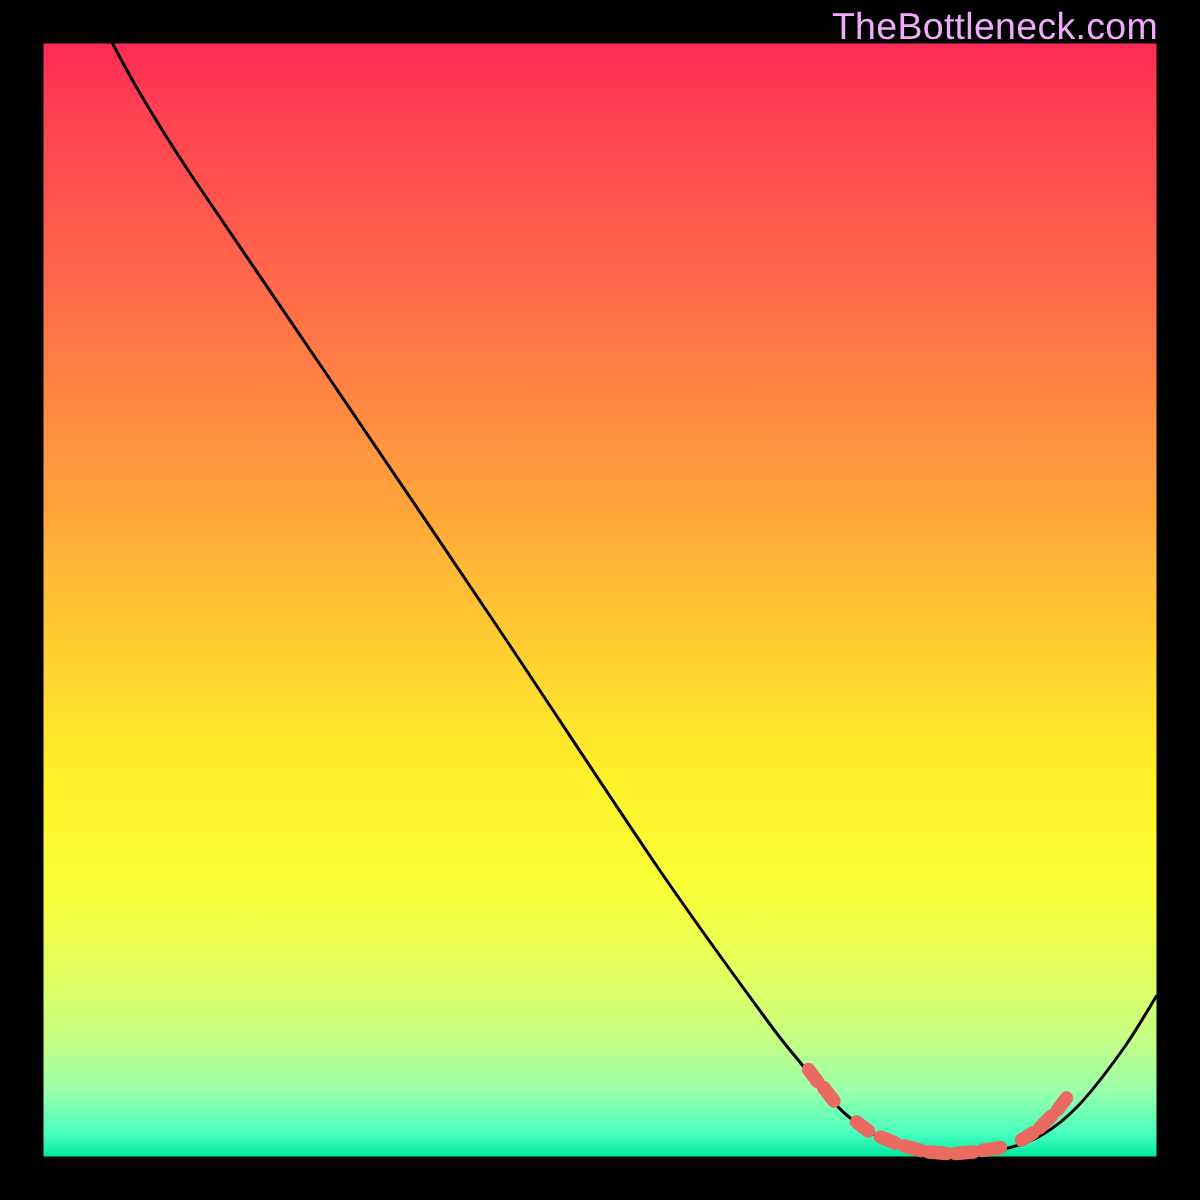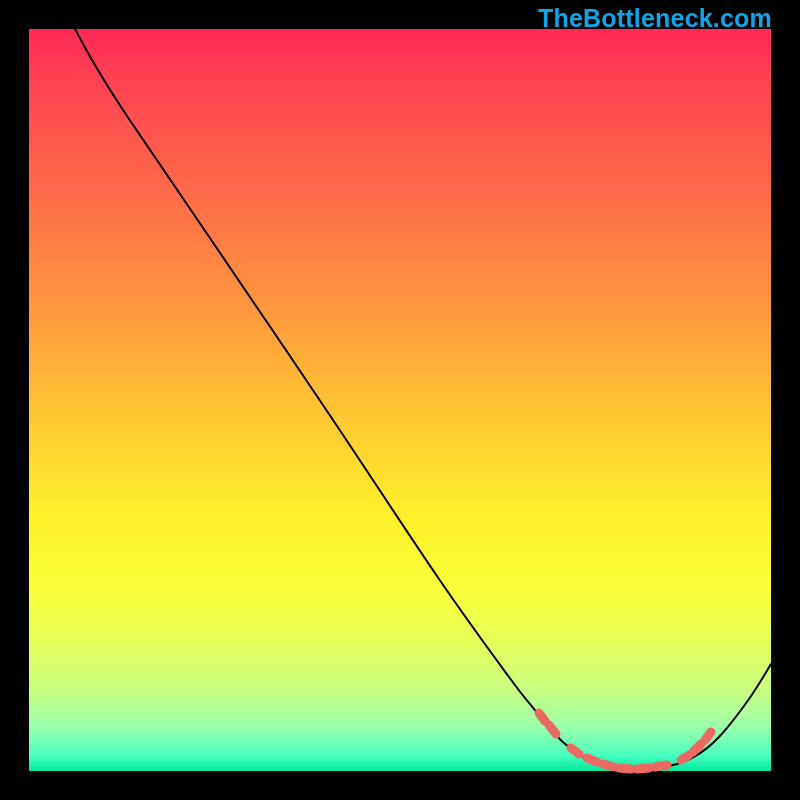--- a/index.html
+++ b/index.html
@@ -38,23 +38,23 @@
       #c8ff80 89%,
       #9cffaa 94%,
       #47ffc0 98%,
       #00e89c 100%
     );
   }
   .watermark {
     position: absolute;
     top: 4px;
     right: 28px;
-    color: #0ea5e9;
+    color: #f0abfc;
     font-size: 25px;
-    font-weight: 700;
+    font-weight: 400;
     letter-spacing: 0.2px;
     user-select: none;
   }
   svg.curve {
     position: absolute;
     top: 0;
     left: 0;
     width: 742px;
     height: 742px;
     overflow: visible;

